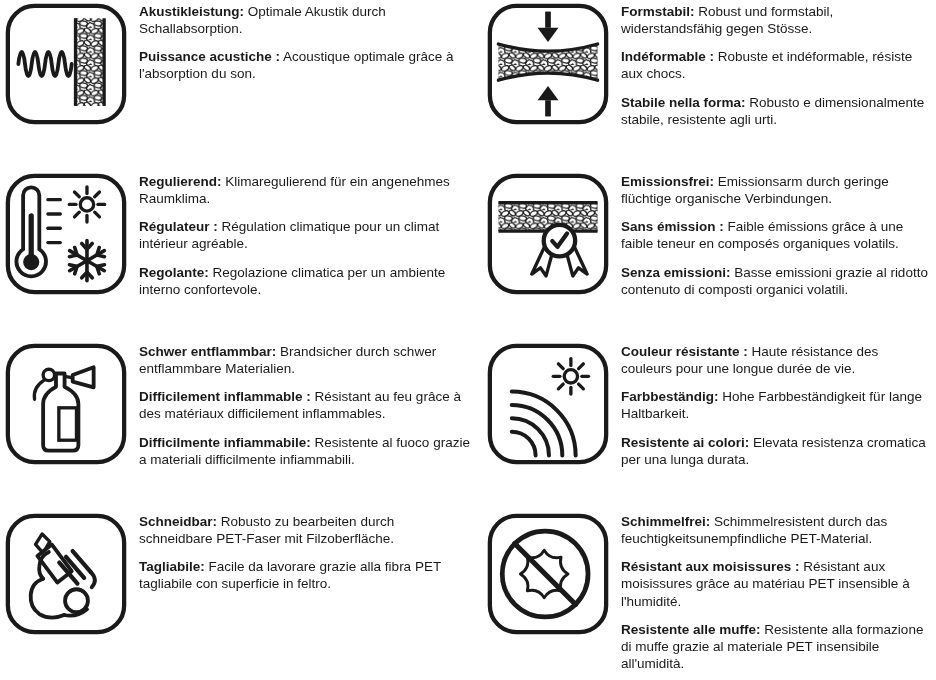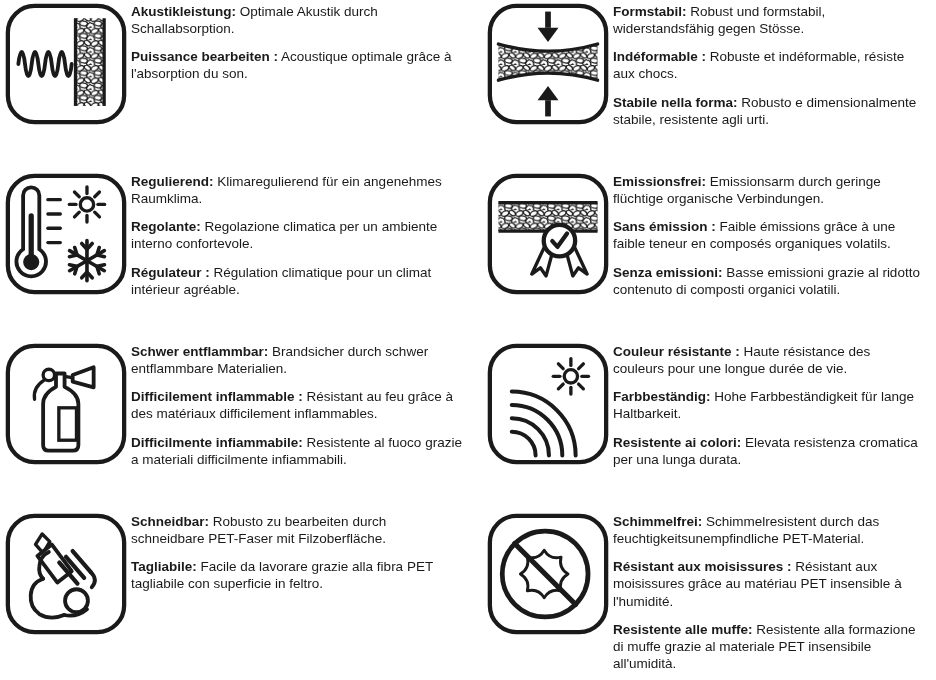--- a/index.html
+++ b/index.html
@@ -9,21 +9,21 @@
     overflow:hidden;
   }
   .grid{
     display:grid;
     grid-template-columns:482px 454px;
     grid-auto-rows:170px;
   }
   .tile{display:flex;align-items:flex-start;}
   .icon-box{flex:0 0 auto;margin:3px 0 0 5px;width:122px;height:122px;}
   .icon-box svg{display:block;width:122px;height:122px;}
-  .tile-text{margin-left:4px;margin-top:3px;}
+  .tile-text{margin-left:12px;margin-top:3px;}
   .tile:nth-child(odd) .tile-text{width:332px;}
   .tile:nth-child(even) .tile-text{width:312px;}
   .tile-text p{margin:0 0 11px 0;font-size:13.5px;line-height:1.27;}
   .tile-text b{font-weight:700;}
 </style>
 </head>
 <body>
 
 <svg width="0" height="0" style="position:absolute" aria-hidden="true">
   <defs>
@@ -48,21 +48,21 @@
         <rect x="74" y="16" width="30" height="92" fill="url(#fib)"></rect>
         <g stroke="#1a1a1a" stroke-width="3.5">
             <line x1="74" y1="16" x2="74" y2="108"></line>
             <line x1="104" y1="16" x2="104" y2="108"></line>
           </g>
         <path d="M14,64 c1.8,-17 5.2,-17 7,0 c1.8,17 5.2,17 7,0 c1.8,-17 5.2,-17 7,0 c1.8,17 5.2,17 7,0 c1.8,-17 5.2,-17 7,0 c1.8,17 5.2,17 7,0 c1.8,-17 5.2,-17 7,0 c1.8,17 5.2,17 7,0" fill="none" stroke="#1a1a1a" stroke-width="4" stroke-linecap="round"></path>
       </svg>
     </div>
     <div class="tile-text">
       <p><b>Akustikleistung:</b> <span>Optimale Akustik durch Schallabsorption.</span></p>
-      <p><b>Puissance bearbeiten :</b> <span>Acoustique optimale grâce à l'absorption du son.</span></p>
+      <p><b>Puissance acustiche :</b> <span>Acoustique optimale grâce à l'absorption du son.</span></p>
     </div>
   </div>
 
   <div class="tile">
     <div class="icon-box">
       <svg viewBox="0 0 128 128">
         <rect x="3" y="3" width="122" height="122" rx="28" fill="#fff" stroke="#1a1a1a" stroke-width="4.5"></rect>
         <path d="M12,43 Q64,58 116,43 L116,81 Q64,66 12,81 Z" fill="url(#fib)"></path>
         <g fill="none" stroke="#1a1a1a" stroke-width="3.5" stroke-linecap="round">
           <path d="M12,43 Q64,58 116,43"></path>
@@ -115,22 +115,22 @@
           <path d="M-5.5,-18 L0,-12 L5.5,-18" transform="rotate(60)"></path>
           <path d="M-5.5,-18 L0,-12 L5.5,-18" transform="rotate(120)"></path>
           <path d="M-5.5,-18 L0,-12 L5.5,-18" transform="rotate(180)"></path>
           <path d="M-5.5,-18 L0,-12 L5.5,-18" transform="rotate(240)"></path>
           <path d="M-5.5,-18 L0,-12 L5.5,-18" transform="rotate(300)"></path>
         </g>
       </svg>
     </div>
     <div class="tile-text">
       <p><b>Regulierend:</b> <span>Klimaregulierend für ein angenehmes Raumklima.</span></p>
+      <p><b>Régulateur :</b> <span>Régulation climatique pour un climat intérieur agréable.</span></p>
       <p><b>Regolante:</b> <span>Regolazione climatica per un ambiente interno confortevole.</span></p>
-      <p><b>Régulateur :</b> <span>Régulation climatique pour un climat intérieur agréable.</span></p>
     </div>
   </div>
 
   <div class="tile">
     <div class="icon-box">
       <svg viewBox="0 0 128 128">
         <rect x="3" y="3" width="122" height="122" rx="28" fill="#fff" stroke="#1a1a1a" stroke-width="4.5"></rect>
         <rect x="12" y="31" width="104" height="30" fill="url(#fib)"></rect>
         <g stroke="#1a1a1a" stroke-width="3.5">
             <line x1="12" y1="31" x2="116" y2="31"></line>

